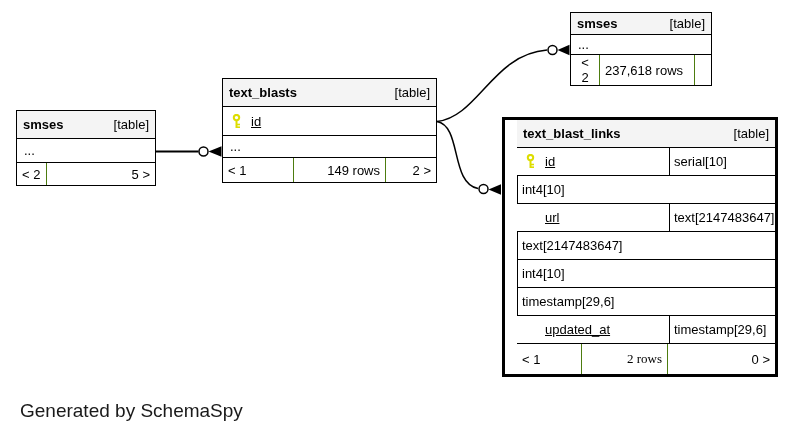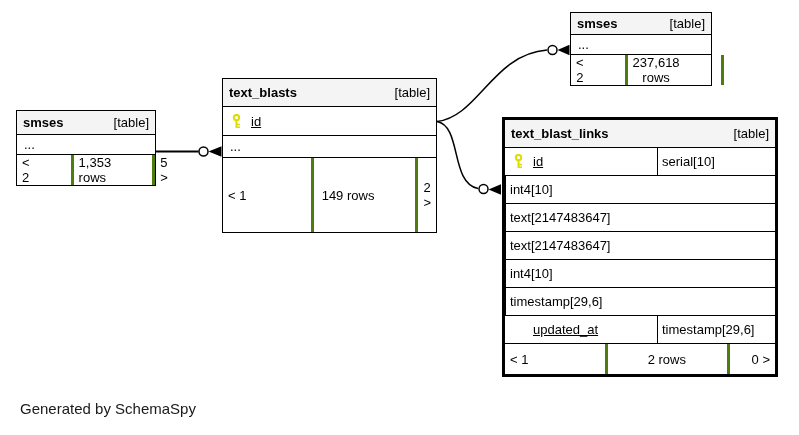--- a/index.html
+++ b/index.html
@@ -5,50 +5,50 @@
   * { margin:0; padding:0; box-sizing:border-box; }
   html,body { background:#ffffff; }
   #canvas {
     position:relative; width:799px; height:435px; background:#ffffff;
     font-family:"Liberation Sans", sans-serif; font-size:13px; color:#000;
     overflow:hidden;
   }
   #wires { position:absolute; left:0; top:0; width:799px; height:435px; pointer-events:none; }
 
   .tbl { position:absolute; background:#ffffff; border:1px solid #000; display:flex; flex-direction:column; }
-  .tbl.thick { border-width:3px; }
+  .tbl.thick { border-width:3px;padding-left:12px; }
 
   .hdr { background:#f4f4f4; display:flex; justify-content:space-between; align-items:center; padding:0 6px; }
   .hdr .tname { font-weight:bold; }
   .hdr .ttag  { font-weight:normal; }
 
   .row { border-top:1px solid #000; display:flex; align-items:center; }
   .namecell { display:flex; align-items:center; padding-left:7px; height:100%;text-decoration:underline; }
   .keybox { width:13px; height:15px; margin-right:8px; flex:0 0 13px; }
   .key-pk { color:#dddd00; }
   .key-fk { color:#c6c6c6; }
   .ellipsis-row { padding-left:7px; }
 
   .typecell { border-left:1px solid #000; height:100%; display:flex; align-items:center; padding-left:4px; flex:1; }
 
   .ftr { border-top:1px solid #000; display:flex; align-items:stretch; }
   .ftr .fc { display:flex; align-items:center; padding:0 5px; }
-  .fc.sep { border-left:3px solid #4d7c0f;margin-left:36px; }
+  .fc.sep { border-left:1px solid #4d7c0f; }
 
   
   #t-lists { left:16px; top:110px; width:140px; height:76px; }
   #t-lists .hdr { height:27px; }
   #t-lists .body { height:24px; display:flex; align-items:center; border-top:1px solid #000; }
   #t-lists .ftr { flex:1; }
   #t-lists .fc1 { width:29px; }
   #t-lists .fc2 { width:83px; justify-content:flex-end; }
   #t-lists .fc3 { flex:1; justify-content:flex-end; }
 
   
-  #t-text_blasts { left:222px; top:78px; width:215px; height:155px; }
+  #t-text_blasts { left:222px; top:78px; width:215px; height:105px; }
   #t-text_blasts .hdr { height:27px; }
   #t-text_blasts .row { height:29px; }
   #t-text_blasts .ell { height:22px; }
   #t-text_blasts .ftr { flex:1; }
   #t-text_blasts .fc1 { width:70px; }
   #t-text_blasts .fc2 { width:92px; justify-content:flex-end; }
   #t-text_blasts .fc3 { flex:1; justify-content:flex-end; }
 
   
   #t-smses { left:570px; top:12px; width:142px; height:74px;text-align:center; }
@@ -59,24 +59,24 @@
   #t-smses .fc2 { width:95px; }
   #t-smses .fc3 { flex:1; }
 
   
   #t-text_blast_links { left:502px; top:117px; width:276px; height:260px; }
   #t-text_blast_links .hdr { height:27px; }
   #t-text_blast_links .row { height:28px; }
   #t-text_blast_links .namecell { width:152px; flex:0 0 152px; }
   #t-text_blast_links .ftr { flex:1; }
   #t-text_blast_links .fc1 { width:64px; }
-  #t-text_blast_links .fc2 { width:86px; justify-content:flex-end; }
+  #t-text_blast_links .fc2 { width:86px; justify-content:flex-end;font-family:Liberation Serif, serif; }
   #t-text_blast_links .fc3 { flex:1; justify-content:flex-end; }
 
-  #generated-note { position:absolute; left:20px; top:400px; font-size:15px; color:#1a1a1a; }
+  #generated-note { position:absolute; left:20px; top:400px; font-size:19px; color:#1a1a1a; }
 </style>
 </head>
 <body>
 
 <div id="canvas">
 
   <svg id="wires" viewBox="0 0 799 435">
 
     <g>
       <path d="M156 151.5 H198.5" fill="none" stroke="#000" stroke-width="2"></path>
@@ -98,21 +98,20 @@
   </svg>
 
   <div class="tbl" id="t-lists">
     <div class="hdr">
       <span class="tname">smses</span>
       <span class="ttag">[table]</span>
     </div>
     <div class="body ellipsis-row">...</div>
     <div class="ftr">
       <span class="fc fc1">&lt; 2</span>
-      <span class="fc fc2 sep">1,353 rows</span>
       <span class="fc fc3 sep">5 &gt;</span>
     </div>
   </div>
 
   <div class="tbl" id="t-text_blasts">
     <div class="hdr">
       <span class="tname">text_blasts</span>
       <span class="ttag">[table]</span>
     </div>
     <div class="row">
@@ -164,20 +163,24 @@
         <span>id</span>
       </span>
       <span class="typecell">serial[10]</span>
     </div>
 
     <div class="row">
       <span class="typecell">int4[10]</span>
     </div>
 
     <div class="row">
+      <span class="namecell">
+        <span class="keybox"></span>
+        <span>url</span>
+      </span>
       <span class="typecell">text[2147483647]</span>
     </div>
 
     <div class="row">
       <span class="typecell">text[2147483647]</span>
     </div>
 
     <div class="row">
       <span class="typecell">int4[10]</span>
     </div>

